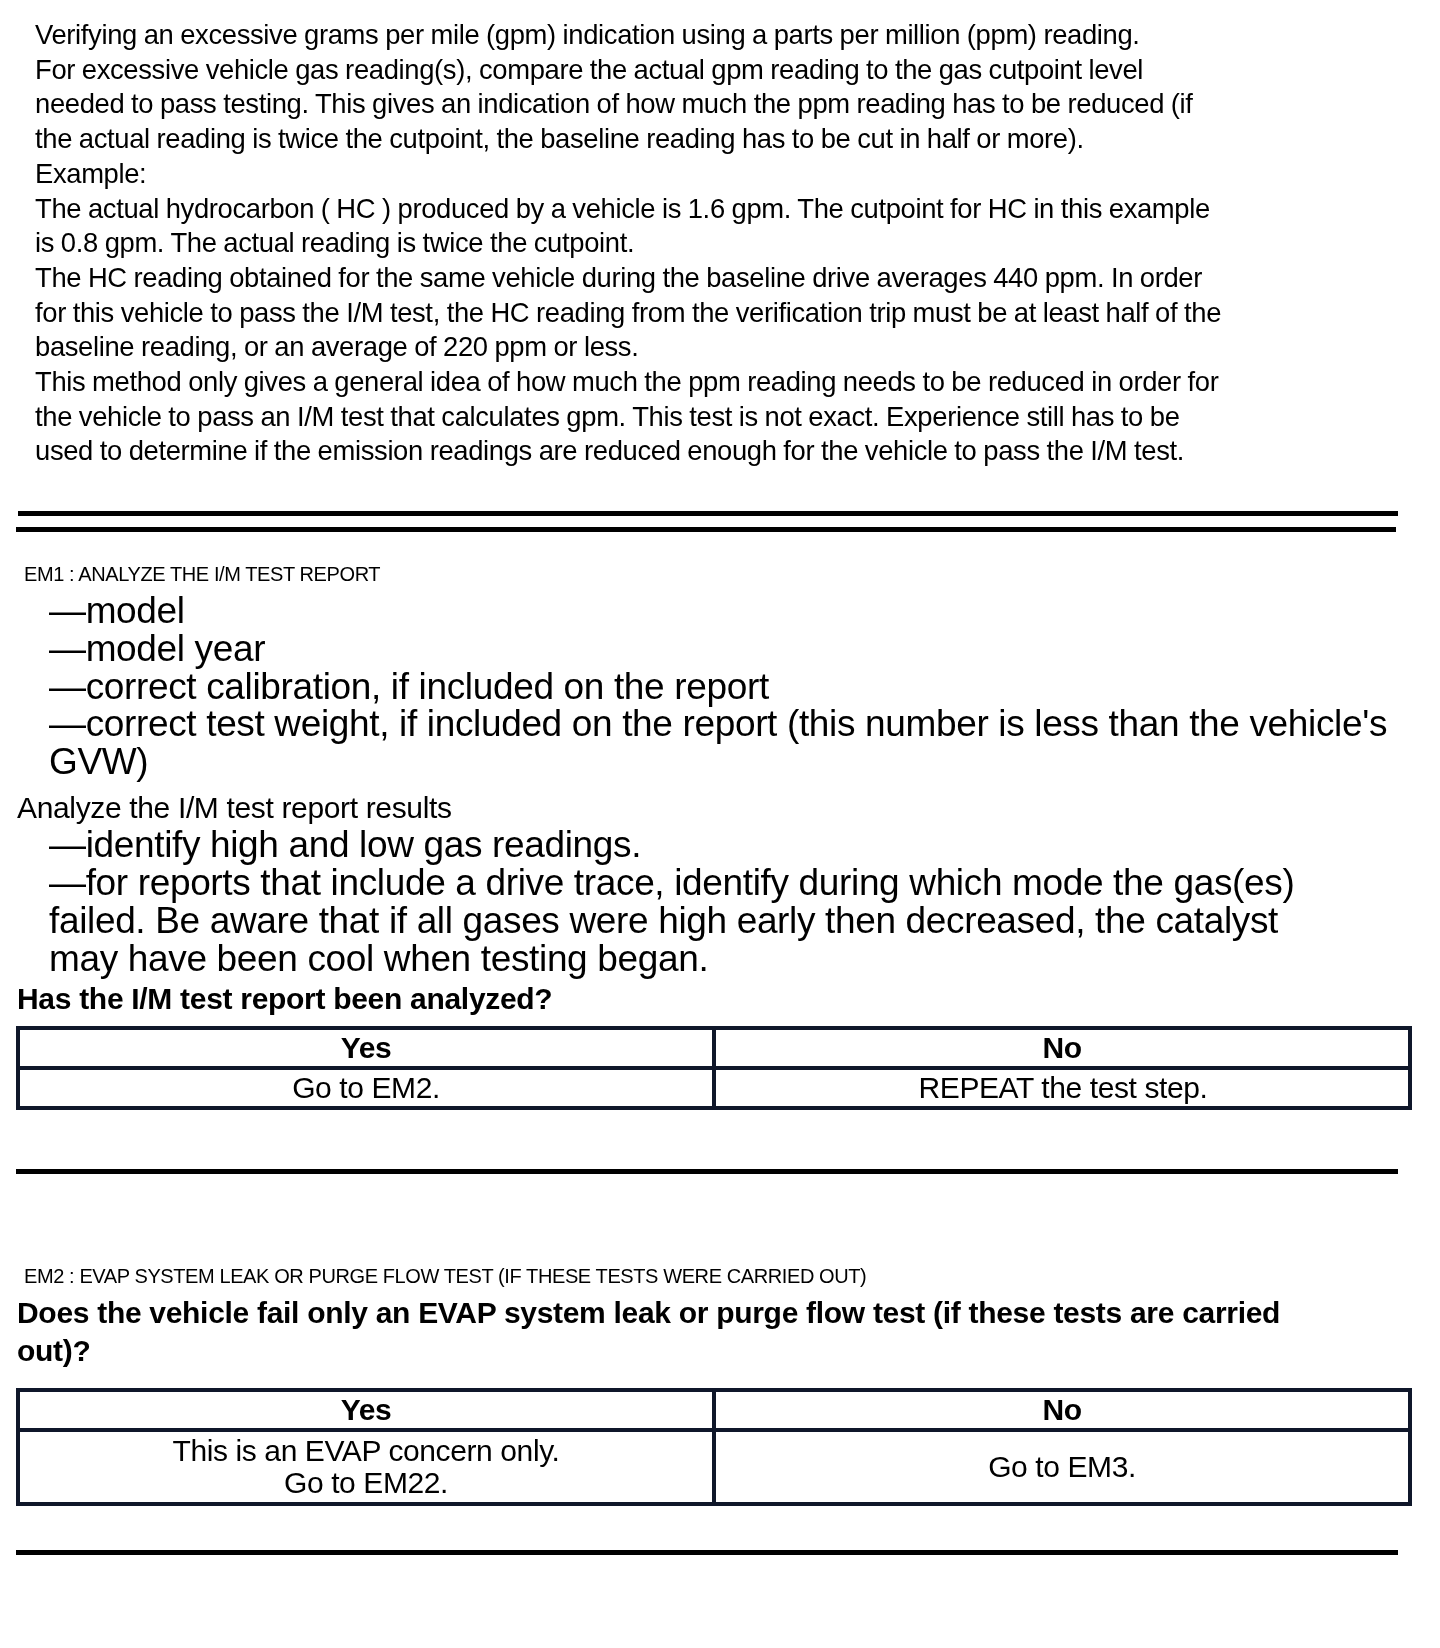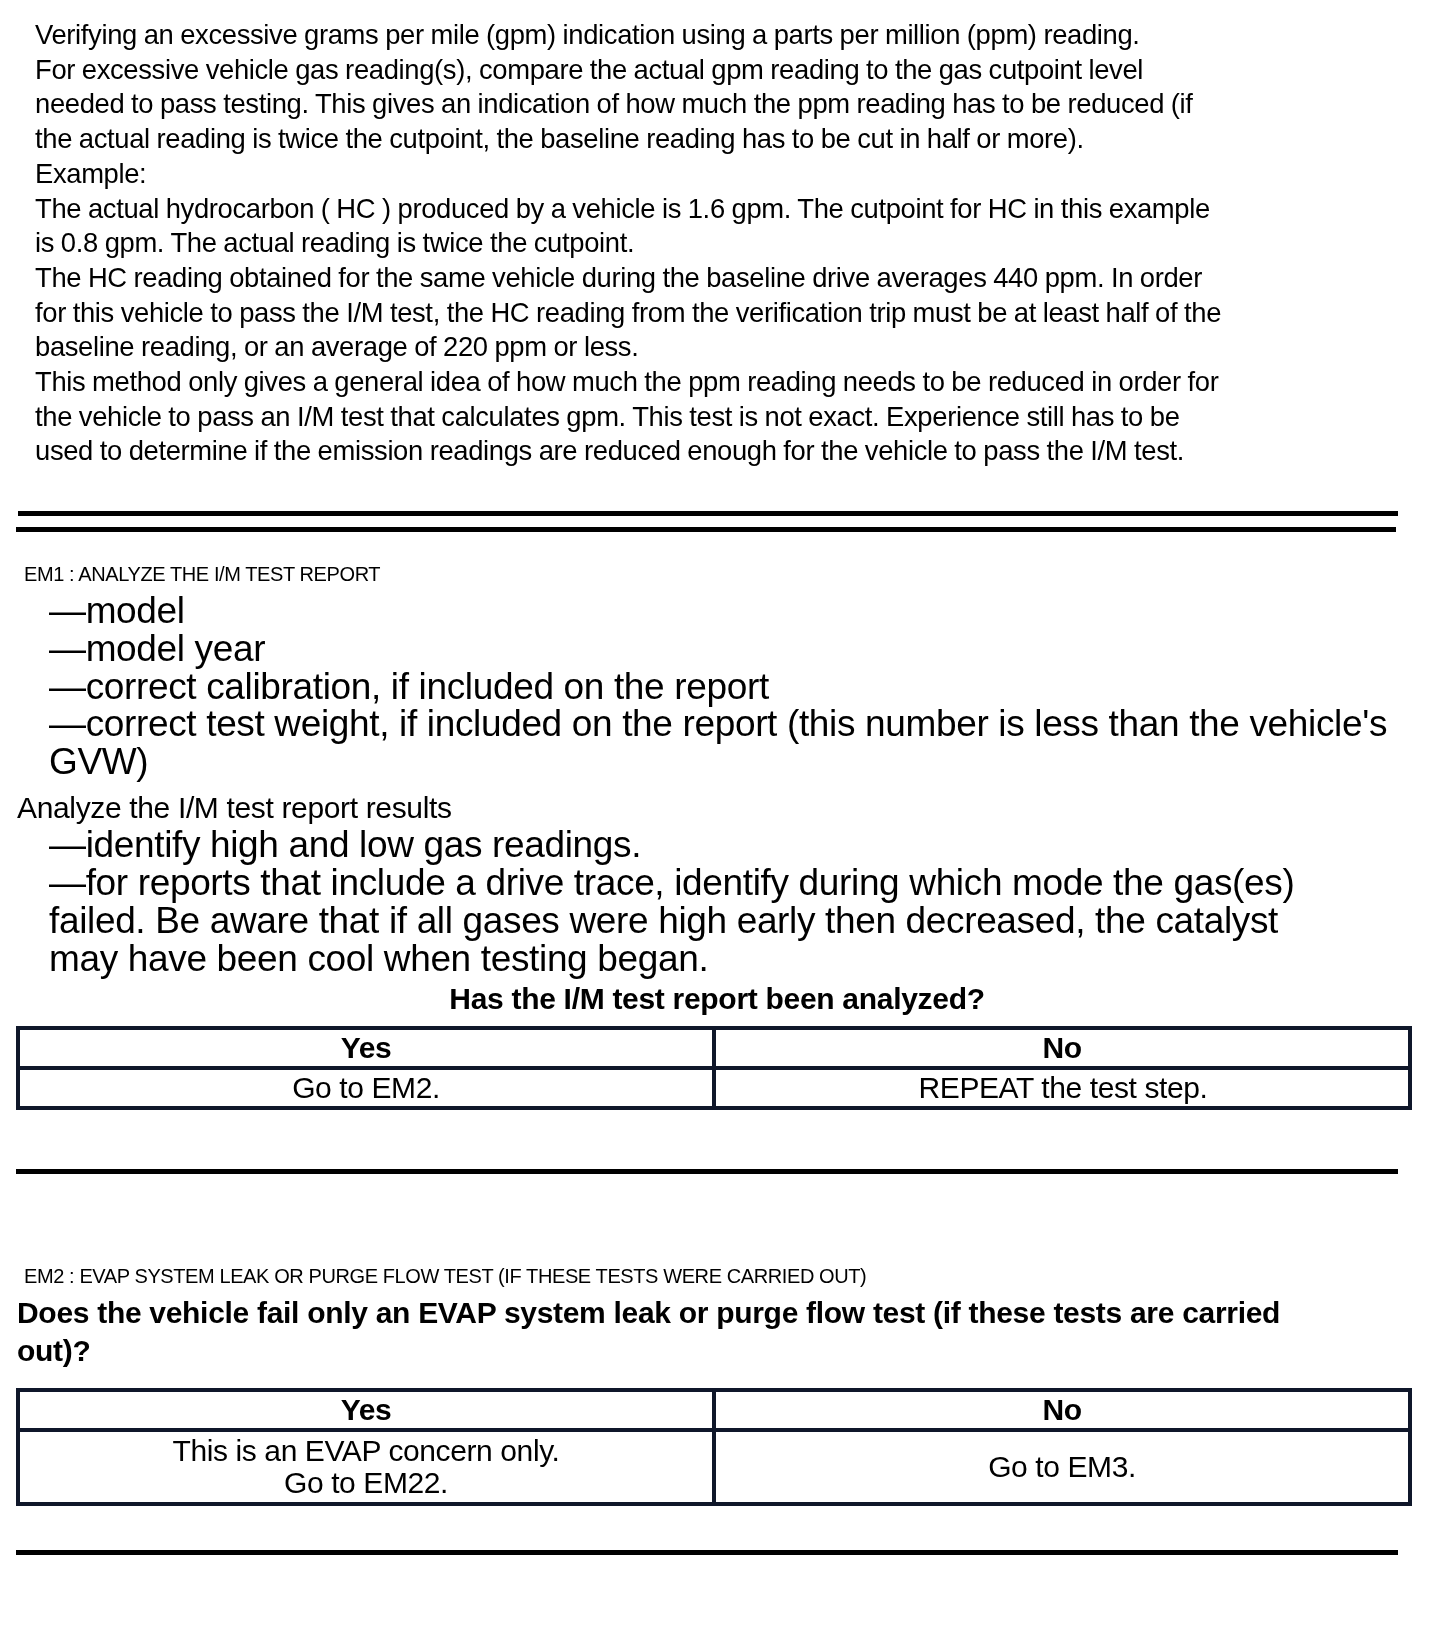--- a/index.html
+++ b/index.html
@@ -131,21 +131,21 @@
       <li>—model</li>
       <li>—model year</li>
       <li>—correct calibration, if included on the report</li>
       <li>—correct test weight, if included on the report (this number is less than the vehicle's GVW)</li>
     </ul>
     <p class="lead" style="margin-top:8px;">Analyze the I/M test report results</p>
     <ul class="bullets" style="width:1340px;">
       <li>—identify high and low gas readings.</li>
       <li style="padding-left:0; text-indent:0; width:1290px;">—for reports that include a drive trace, identify during which mode the gas(es) failed. Be aware that if all gases were high early then decreased, the catalyst may have been cool when testing began.</li>
     </ul>
-    <p class="question" style="margin-top:2px;text-align:center;">Has the I/M test report been analyzed?</p>
+    <p class="question" style="margin-top:2px;">Has the I/M test report been analyzed?</p>
   </div>
 
   <table class="decision" style="top:1008px;">
     <colgroup>
         <col style="width:50%">
         <col style="width:50%">
       </colgroup>
     <thead>
       <tr>
         <th>Yes</th>

